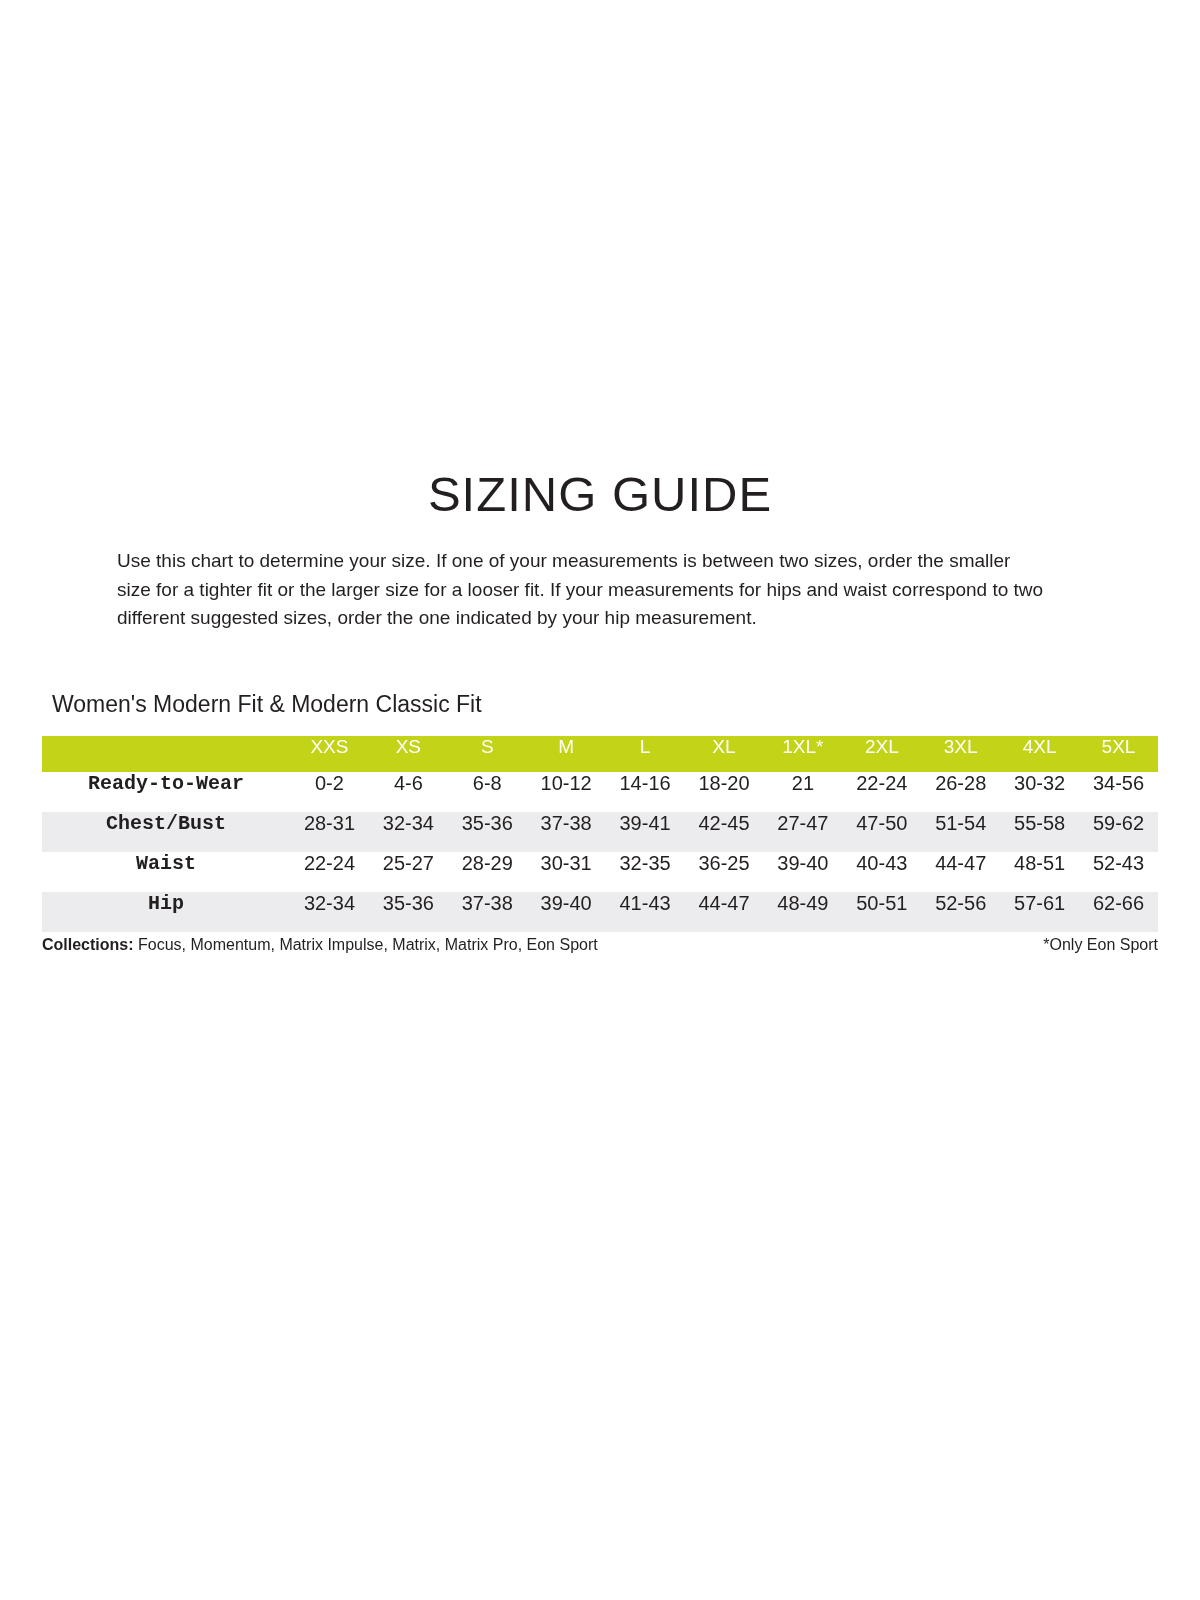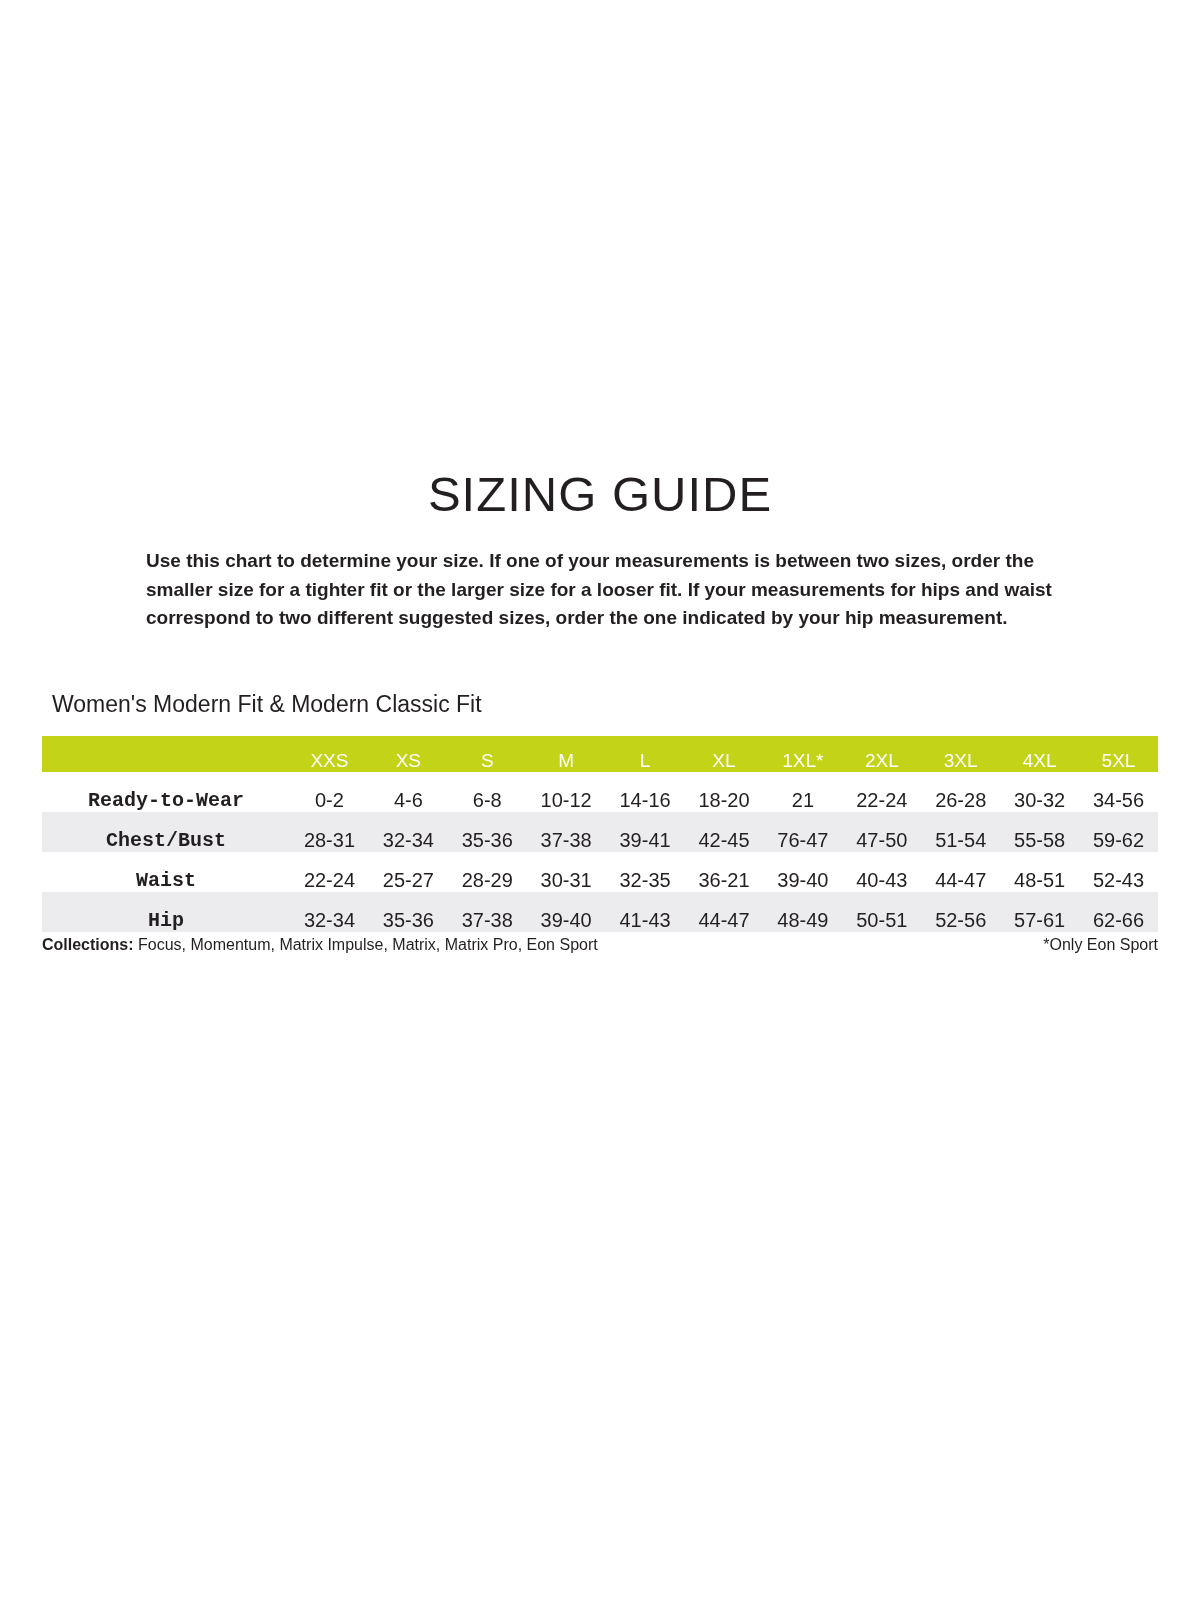--- a/index.html
+++ b/index.html
@@ -28,47 +28,46 @@
     text-align: center;
     font-size: 49px;
     font-weight: 400;
     letter-spacing: 1px;
     color: var(--text);
   }
 
   .intro {
     position: absolute;
     top: 547px;
-    left: 146px;
+    left: 117px;
     width: 928px;
     font-size: 19px;
     line-height: 28.5px;
     color: var(--text);
-    font-weight: bold;
   }
 
   .section-heading {
     position: absolute;
     top: 691px;
     left: 52px;
     font-size: 23px;
     font-weight: 400;
     color: var(--text);
   }
 
   .size-table {
     position: absolute;
     top: 736px;
     left: 42px;
     width: 1116px;
     font-size: 20px;
   }
   .row {
     display: flex;
-    align-items: flex-end;
+    align-items: flex-start;
     height: 40px;
   }
   .header-row {
     height: 36px;
     background: var(--accent);
     color: var(--header-text);
     font-size: 19px;
   }
   .row:nth-child(odd):not(.header-row) {
     background: var(--row-stripe);
@@ -141,35 +140,35 @@
     </div>
 
     <div class="row data-row">
       <div class="cell label-cell">Chest/Bust</div>
       <div class="cell">28-31</div>
       <div class="cell">32-34</div>
       <div class="cell">35-36</div>
       <div class="cell">37-38</div>
       <div class="cell">39-41</div>
       <div class="cell">42-45</div>
-      <div class="cell">76-47</div>
+      <div class="cell">27-47</div>
       <div class="cell">47-50</div>
       <div class="cell">51-54</div>
       <div class="cell">55-58</div>
       <div class="cell">59-62</div>
     </div>
 
     <div class="row data-row">
       <div class="cell label-cell">Waist</div>
       <div class="cell">22-24</div>
       <div class="cell">25-27</div>
       <div class="cell">28-29</div>
       <div class="cell">30-31</div>
       <div class="cell">32-35</div>
-      <div class="cell">36-21</div>
+      <div class="cell">36-25</div>
       <div class="cell">39-40</div>
       <div class="cell">40-43</div>
       <div class="cell">44-47</div>
       <div class="cell">48-51</div>
       <div class="cell">52-43</div>
     </div>
 
     <div class="row data-row">
       <div class="cell label-cell">Hip</div>
       <div class="cell">32-34</div>

